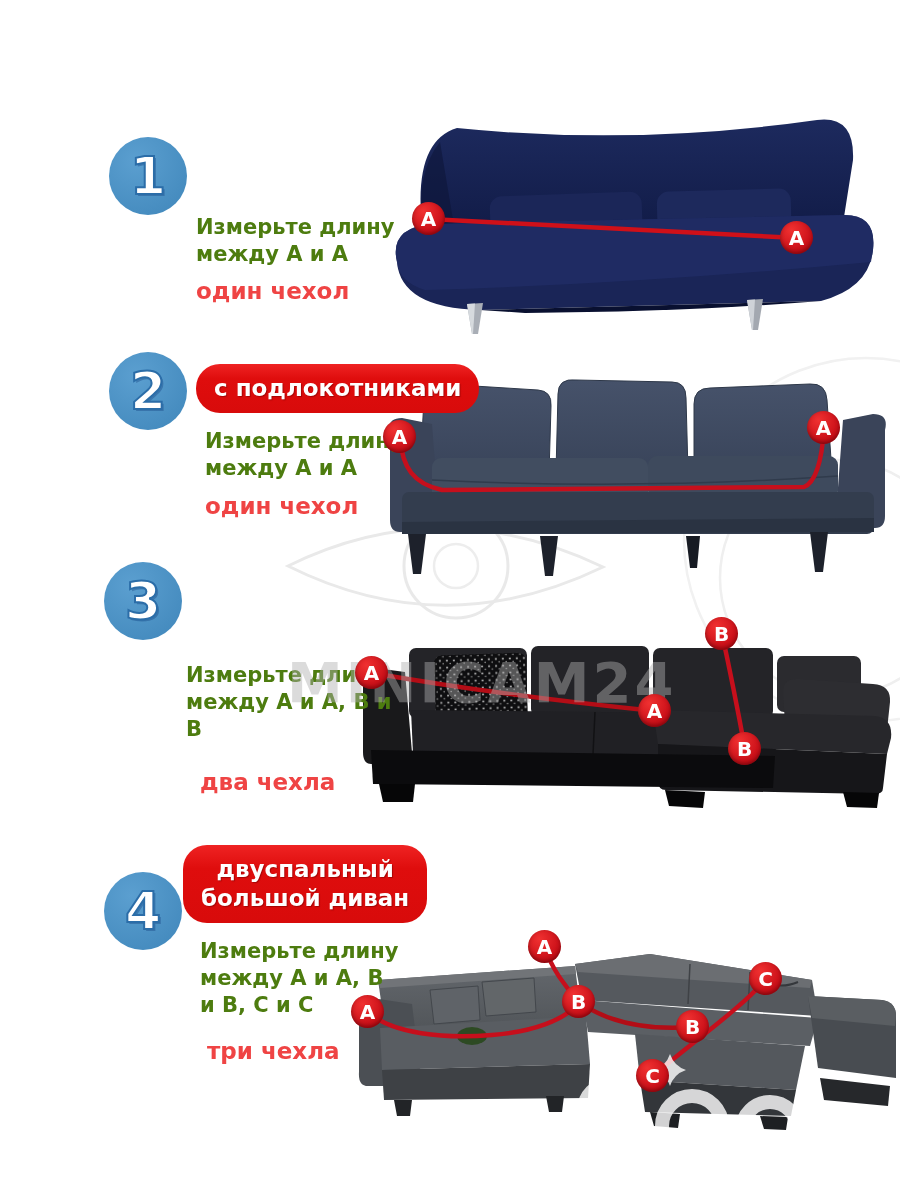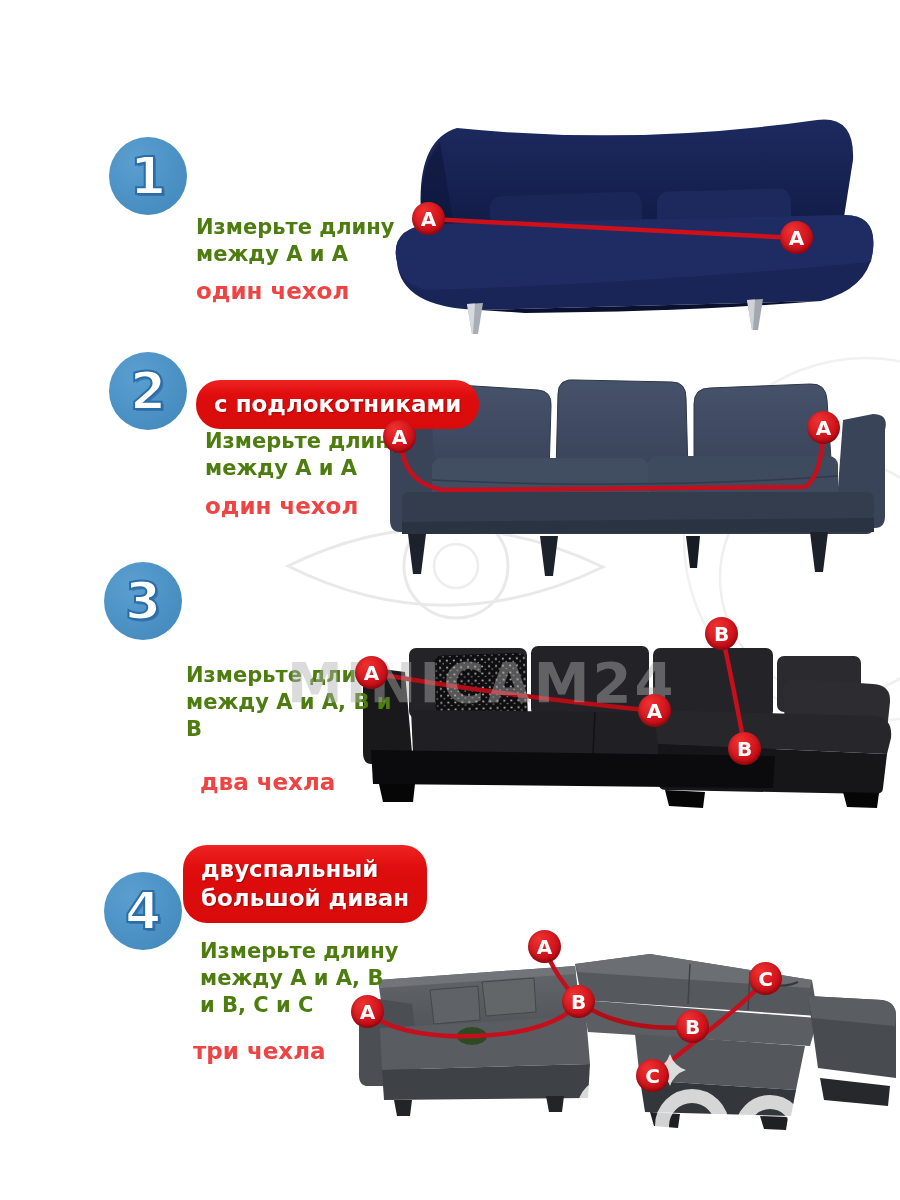--- a/index.html
+++ b/index.html
@@ -94,21 +94,21 @@
     <path d="M 82 192 L 90 191.5 L 88 222 L 87 222 Z" fill="#d6dade"></path>
     <path d="M 362 188 L 378 187 L 373 218 L 367 218 Z" fill="#a3a8b0"></path>
     <path d="M 362 188 L 370 187.5 L 368 218 L 367 218 Z" fill="#cfd3d8"></path>
 
     <line x1="44" y1="107" x2="412" y2="126" stroke="#cf1019" stroke-width="4.5" stroke-linecap="round"></line>
   </svg>
   <div class="marker" style="left:429px;top:219px">А</div>
   <div class="marker" style="left:797px;top:238px">А</div>
 
   <div class="num" style="left:109px;top:352px">2</div>
-  <div class="badge" style="left:196px;top:380px">с подлокотниками</div>
+  <div class="badge" style="left:196px;top:364px">с подлокотниками</div>
   <div class="instr" style="left:205px;top:428px">Измерьте длину
 между А и А</div>
   <div class="covers" style="left:205px;top:493px">один чехол</div>
 
   <svg class="sofa" style="left:380px;top:372px" width="515" height="212" viewBox="0 0 515 212">
     <defs>
       <linearGradient id="s2c" x1="0" y1="0" x2="0" y2="1">
         <stop offset="0" stop-color="#46526a"></stop>
           <stop offset="1" stop-color="#39445a"></stop>
       </linearGradient>
@@ -177,26 +177,26 @@
 
     <path d="M 17 51 Q 150 74 300 89" fill="none" stroke="#b30d16" stroke-width="4.5" stroke-linecap="round"></path>
     <path d="M 367 12 Q 378 62 390 127" fill="none" stroke="#c60f1c" stroke-width="4.5" stroke-linecap="round"></path>
   </svg>
   <div class="marker" style="left:372px;top:673px">А</div>
   <div class="marker" style="left:655px;top:711px">А</div>
   <div class="marker" style="left:722px;top:634px">В</div>
   <div class="marker" style="left:745px;top:749px">В</div>
 
   <div class="num" style="left:104px;top:872px">4</div>
-  <div class="badge" style="left:183px;top:845px;text-align:left">двуспальный
+  <div class="badge" style="left:183px;top:845px;text-align:center">двуспальный
 большой диван</div>
   <div class="instr" style="left:200px;top:938px">Измерьте длину
 между А и А, В
 и В, С и С</div>
-  <div class="covers" style="left:193px;top:1038px">три чехла</div>
+  <div class="covers" style="left:207px;top:1038px">три чехла</div>
 
   <svg class="sofa" style="left:350px;top:938px" width="555" height="202" viewBox="0 0 555 202">
     <defs>
       <linearGradient id="s4g" x1="0" y1="0" x2="0" y2="1">
         <stop offset="0" stop-color="#63676c"></stop>
           <stop offset="1" stop-color="#505458"></stop>
       </linearGradient>
     </defs>
 
     <path d="M 28 42 L 225 28 L 232 86 L 36 98 Z" fill="url(#s4g)"></path>

